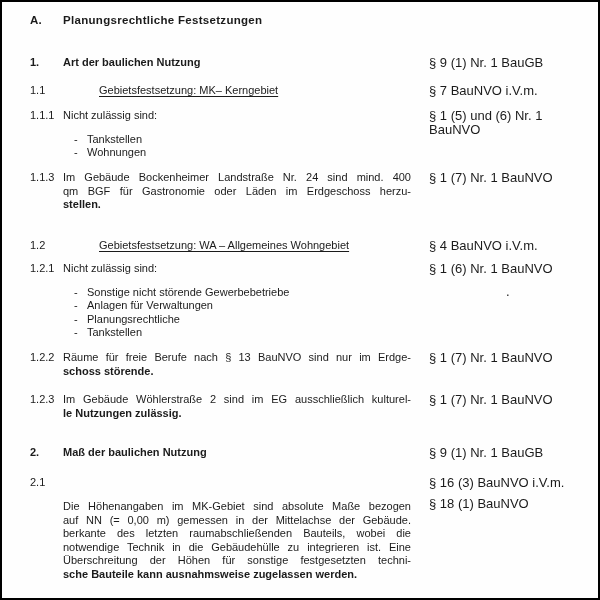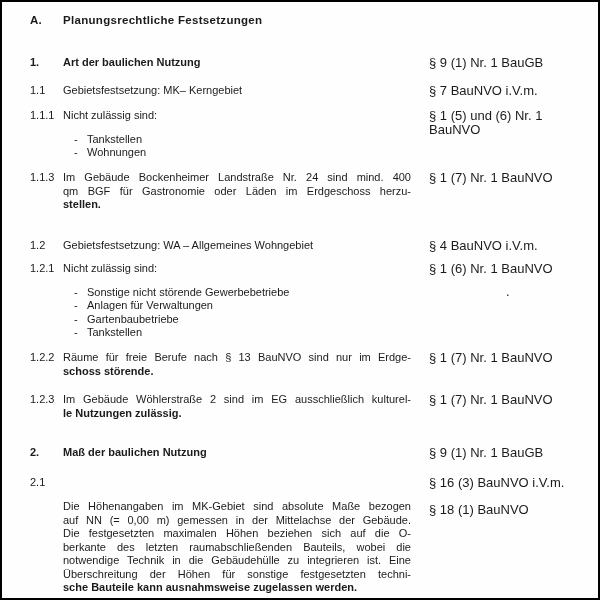--- a/index.html
+++ b/index.html
@@ -26,32 +26,32 @@
   .body {
     position: absolute; left: 61px; top: 0; width: 348px;
     font-size: 11px; line-height: 13.5px;
   }
   .ref {
     position: absolute; left: 427px; top: 0; width: 168px;
     font-size: 13px; line-height: 13.5px;
   }
   .bold { font-weight: bold; }
   .title-lg { font-size: 11.5px; letter-spacing: 0.3px; }
-  .underline { text-underline-offset: 2px; }
+  .underline { text-decoration: underline; text-underline-offset: 2px; margin-left: 36px; }
   .jline {
     text-align: justify;
     text-align-last: justify;
     white-space: nowrap;
   }
   .lastline { white-space: nowrap; font-weight: bold; }
   .para { margin-top: 24px; }
   .bullets { margin-top: 10px; }
   .bullet { position: relative; padding-left: 24px; }
   .bullet .dash { position: absolute; left: 11px; top: 0; }
-  .ref2 { margin-top: 13px; }
+  .ref2 { margin-top: 7px; }
   .refnote { margin-top: 9px; padding-left: 77px; }
 </style>
 </head>
 <body>
 
 <div class="page">
   <div class="row" style="top:12px">
     <div class="num bold title-lg">A.</div>
     <div class="body bold title-lg">Planungsrechtliche Festsetzungen</div>
   </div>
@@ -109,21 +109,21 @@
           <div>§ 4 BauNVO i.V.m.</div>
         </div>
       </div>
       <div class="row" style="top: 260px;">
         <div class="num">1.2.1</div>
         <div class="body">
           <div>Nicht zulässig sind:</div>
           <div class="bullets">
             <div class="bullet"><span class="dash">-</span><span>Sonstige nicht störende Gewerbebetriebe</span></div>
             <div class="bullet"><span class="dash">-</span><span>Anlagen für Verwaltungen</span></div>
-            <div class="bullet"><span class="dash">-</span><span>Gartenbaubetriebe</span></div>
+            <div class="bullet"><span class="dash">-</span><span>Planungsrechtliche</span></div>
             <div class="bullet"><span class="dash">-</span><span>Tankstellen</span></div>
           </div>
         </div>
         <div class="ref">
           <div>§ 1 (6) Nr. 1 BauNVO</div>
           <div class="refnote">.</div>
         </div>
       </div>
       <div class="row" style="top: 349px;">
         <div class="num">1.2.2</div>
@@ -157,21 +157,20 @@
         <div class="ref">
           <div>§ 9 (1) Nr. 1 BauGB</div>
         </div>
       </div>
       <div class="row" style="top: 474px;">
         <div class="num">2.1</div>
         <div class="body">
           <div class="para">
             <div class="jline">Die Höhenangaben im MK-Gebiet sind absolute Maße bezogen</div>
             <div class="jline">auf NN (= 0,00 m) gemessen in der Mittelachse der Gebäude.</div>
-            <div class="jline">Die festgesetzten maximalen Höhen beziehen sich auf die O-</div>
             <div class="jline">berkante des letzten raumabschließenden Bauteils, wobei die</div>
             <div class="jline">notwendige Technik in die Gebäudehülle zu integrieren ist. Eine</div>
             <div class="jline">Überschreitung der Höhen für sonstige festgesetzten techni-</div>
             <div class="lastline">sche Bauteile kann ausnahmsweise zugelassen werden.</div>
           </div>
         </div>
         <div class="ref">
           <div>§ 16 (3) BauNVO i.V.m.</div>
           <div class="ref2">§ 18 (1) BauNVO</div>
         </div>

